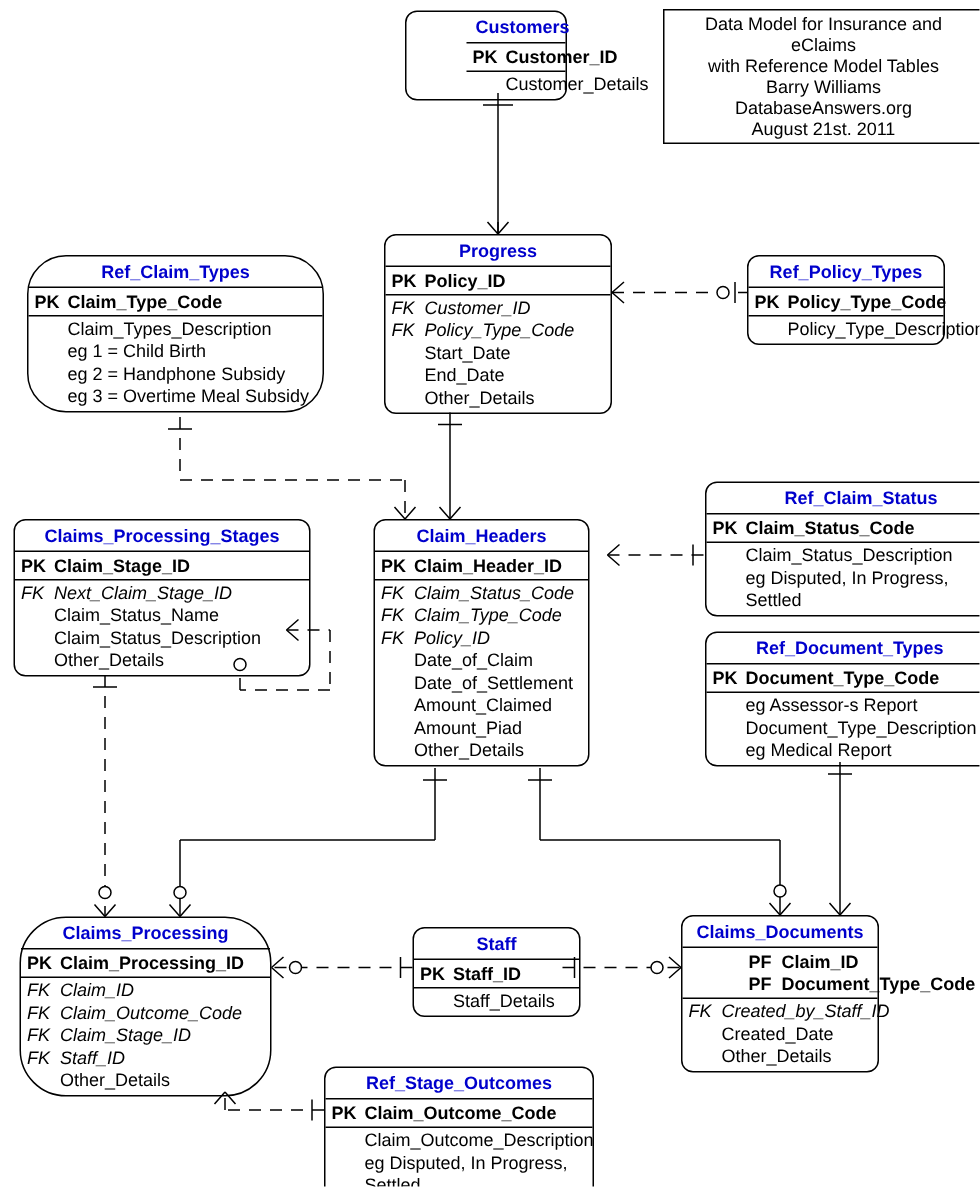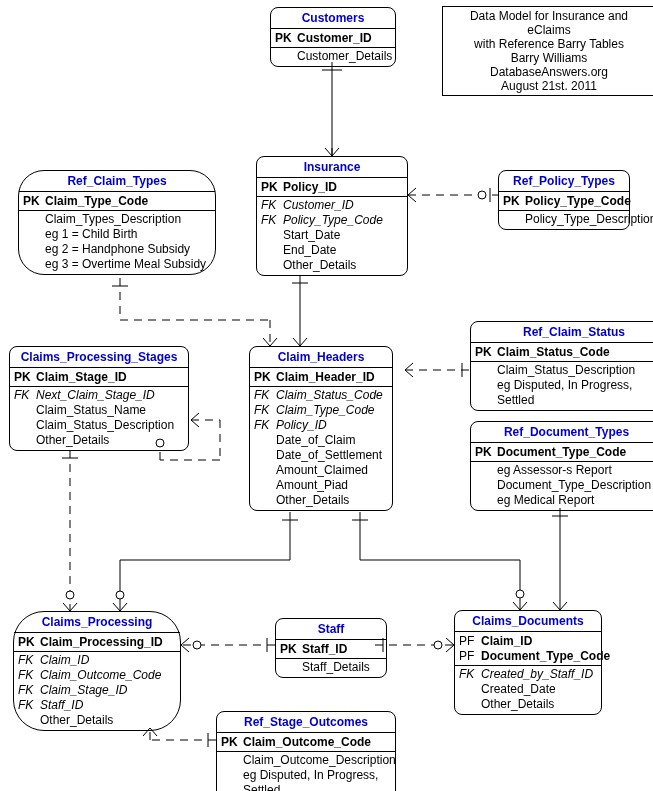--- a/index.html
+++ b/index.html
@@ -37,21 +37,22 @@
   .key-col {
     width: 22px;
     font-weight: bold;
     flex-shrink: 0;
   }
   .key-col.fk {
     font-style: italic;
     font-weight: normal;
   }
   .key-col.pf {
-    font-weight: normal;
+    font-weight: bold;
+    margin-left: 40px;
   }
   .name-col {
     flex: 1;
   }
   .name-col.bold { font-weight: bold; }
   .name-col.italic { font-style: italic; }
   .pk-sep {
     border-top: 1px solid #000;
     margin: 1px 0;
   }
@@ -76,27 +77,27 @@
   }
   svg.connectors .dash {
     stroke-dasharray: 8 6;
   }
 </style>
 </head>
 <body>
 
 <div class="info-box" style="left:442px; top:6px; width:200px;">
   <div>Data Model for Insurance and eClaims</div>
-  <div>with Reference Barry Tables</div>
+  <div>with Reference Model Tables</div>
   <div>Barry Williams</div>
   <div>DatabaseAnswers.org</div>
   <div>August 21st. 2011</div>
 </div>
 
-<div class="entity" style="left:270px; top:7px; width:126px;">
+<div class="entity" style="left:270px; top:7px; width:108px;padding-left:40px;">
   <div class="entity-header">Customers</div>
   <div class="entity-body">
     <div class="row">
         <div class="key-col">PK</div>
         <div class="name-col bold">Customer_ID</div>
       </div>
     <div class="pk-sep"></div>
     <div class="row">
         <div class="key-col"></div>
         <div class="name-col">Customer_Details</div>
@@ -125,21 +126,21 @@
         <div class="name-col">eg 2 = Handphone Subsidy</div>
       </div>
     <div class="row">
         <div class="key-col"></div>
         <div class="name-col">eg 3 = Overtime Meal Subsidy</div>
       </div>
   </div>
 </div>
 
 <div class="entity" style="left:256px; top:156px; width:152px;">
-  <div class="entity-header">Insurance</div>
+  <div class="entity-header">Progress</div>
   <div class="entity-body">
     <div class="row">
         <div class="key-col">PK</div>
         <div class="name-col bold">Policy_ID</div>
       </div>
     <div class="pk-sep"></div>
     <div class="row">
         <div class="key-col fk">FK</div>
         <div class="name-col italic">Customer_ID</div>
       </div>
@@ -170,21 +171,21 @@
         <div class="name-col bold">Policy_Type_Code</div>
       </div>
     <div class="pk-sep"></div>
     <div class="row">
         <div class="key-col"></div>
         <div class="name-col">Policy_Type_Description</div>
       </div>
   </div>
 </div>
 
-<div class="entity" style="left:9px; top:346px; width:180px;">
+<div class="entity" style="left:9px; top:346px; width:198px;">
   <div class="entity-header">Claims_Processing_Stages</div>
   <div class="entity-body">
     <div class="row">
         <div class="key-col">PK</div>
         <div class="name-col bold">Claim_Stage_ID</div>
       </div>
     <div class="pk-sep"></div>
     <div class="row">
         <div class="key-col fk">FK</div>
         <div class="name-col italic">Next_Claim_Stage_ID</div>
@@ -328,21 +329,21 @@
         <div class="name-col bold">Staff_ID</div>
       </div>
     <div class="pk-sep"></div>
     <div class="row">
         <div class="key-col"></div>
         <div class="name-col">Staff_Details</div>
       </div>
   </div>
 </div>
 
-<div class="entity" style="left:454px; top:610px; width:148px;">
+<div class="entity" style="left:454px; top:610px; width:132px;">
   <div class="entity-header">Claims_Documents</div>
   <div class="entity-body">
     <div class="row">
         <div class="key-col pf">PF</div>
         <div class="name-col bold">Claim_ID</div>
       </div>
     <div class="row">
         <div class="key-col pf">PF</div>
         <div class="name-col bold">Document_Type_Code</div>
       </div>

